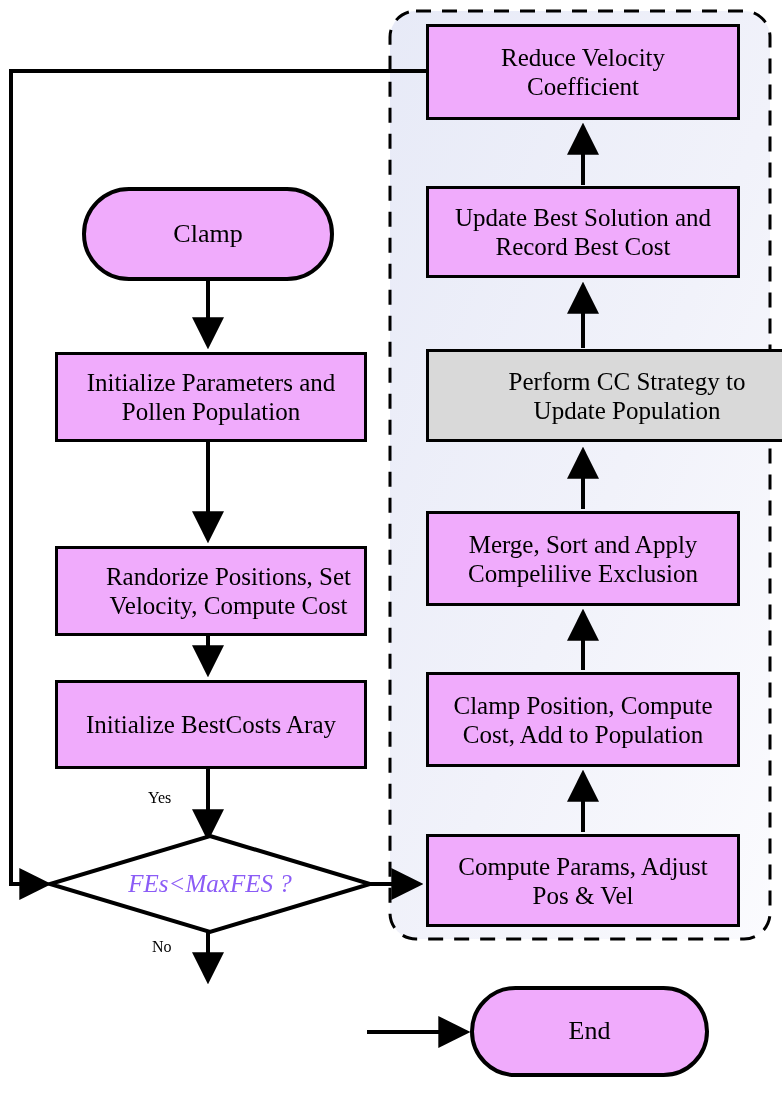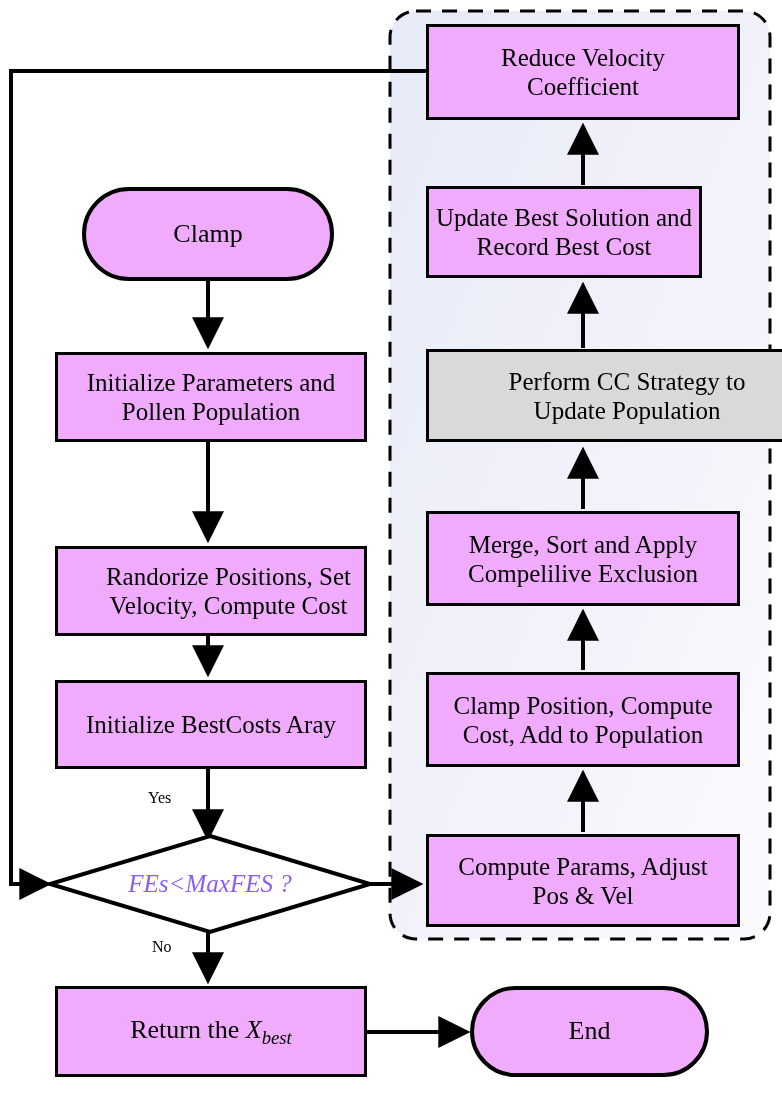--- a/index.html
+++ b/index.html
@@ -158,23 +158,20 @@
     <span class="txt">Initialize BestCosts Aray</span>
   </div>
 
   <div class="diamond-wrap" style="left:50px; top:836px; width:320px; height:96px;">
     <span class="diamond-text">FEs&lt;MaxFES ?</span>
   </div>
 
   <div class="edge-label" style="left:148px; top:789px;">Yes</div>
   <div class="edge-label" style="left:152px; top:938px;">No</div>
 
-  <div class="node process f26" style="left:55px; top:986px; width:312px; height:91px;">
-    <span class="txt"><span>Return the </span><span class="ital">X</span><span class="sub">best</span></span>
-  </div>
 
   <div class="node terminal f26" style="left:470px; top:986px; width:239px; height:91px;justify-content:center;">
     <span class="txt">End</span>
   </div>
 
   <div class="node process f25" style="left:426px; top:834px; width:314px; height:93px;">
     <span class="txt">Compute Params, Adjust
 Pos &amp; Vel</span>
   </div>
 
@@ -186,21 +183,21 @@
   <div class="node process f25" style="left:426px; top:511px; width:314px; height:95px;">
     <span class="txt">Merge, Sort and Apply
 Compelilive Exclusion</span>
   </div>
 
   <div class="node process highlight f25" style="left:426px; top:349px; width:366px; height:93px;padding-left:36px;">
     <span class="txt">Perform CC Strategy to
 Update Population</span>
   </div>
 
-  <div class="node process f25" style="left:426px; top:186px; width:276px; height:92px;">
+  <div class="node process f25" style="left:426px; top:186px; width:314px; height:92px;">
     <span class="txt">Update Best Solution and
 Record Best Cost</span>
   </div>
 
   <div class="node process f25" style="left:426px; top:24px; width:314px; height:96px;">
     <span class="txt">Reduce Velocity
 Coefficient</span>
   </div>
 
 </div>

